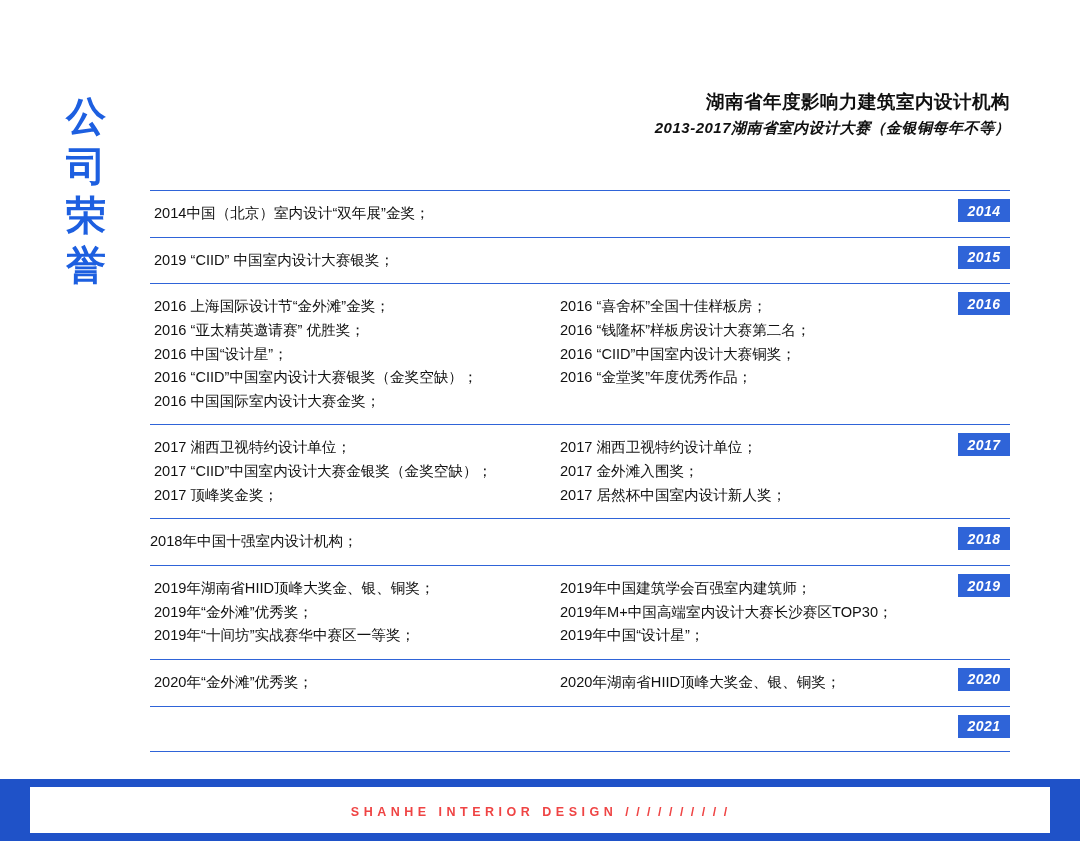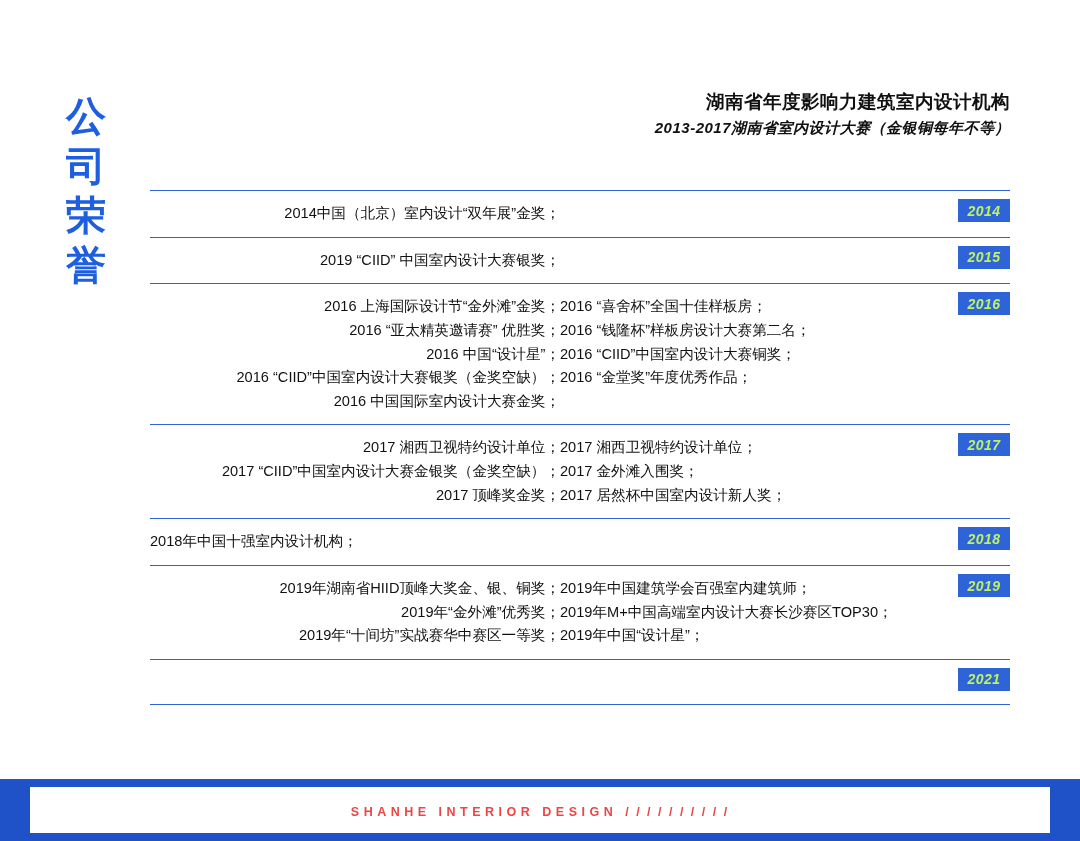--- a/index.html
+++ b/index.html
@@ -68,29 +68,29 @@
   .cols {
     display: flex;
     width: 100%;
   }
   .col {
     font-size: 14.6px;
     color: #111111;
     line-height: 1.62;
     white-space: pre-line;
   }
-  .col.left  { width: 410px; padding-left: 4px; text-align: right; }
+  .col.left  { width: 410px; padding-left: 4px; }
   .col.right { width: 390px; }
 
   .year-tag {
     position: absolute;
     right: 0; top: 8px;
     width: 52px; height: 23px;
     background: #2f64d8;
-    color: #bef264;
+    color: #ffffff;
     font-size: 14px;
     font-style: italic;
     font-weight: bold;
     letter-spacing: 0.5px;
     display: flex;
     align-items: center;
     justify-content: center;
   }
 
   
@@ -190,20 +190,27 @@
         <div class="col left">2019年湖南省HIID顶峰大奖金、银、铜奖；
 2019年“金外滩”优秀奖；
 2019年“十间坊”实战赛华中赛区一等奖；</div>
         <div class="col right">2019年中国建筑学会百强室内建筑师；
 2019年M+中国高端室内设计大赛长沙赛区TOP30；
 2019年中国“设计星”；</div>
       </div>
       <div class="year-tag">2019</div>
     </div>
 
+    <div class="row">
+      <div class="cols">
+        <div class="col left">2020年“金外滩”优秀奖；</div>
+        <div class="col right">2020年湖南省HIID顶峰大奖金、银、铜奖；</div>
+      </div>
+      <div class="year-tag">2020</div>
+    </div>
 
     <div class="row">
       <div class="cols">
         <div class="col right"></div>
       </div>
       <div class="year-tag">2021</div>
     </div>
 
   </div>
 

